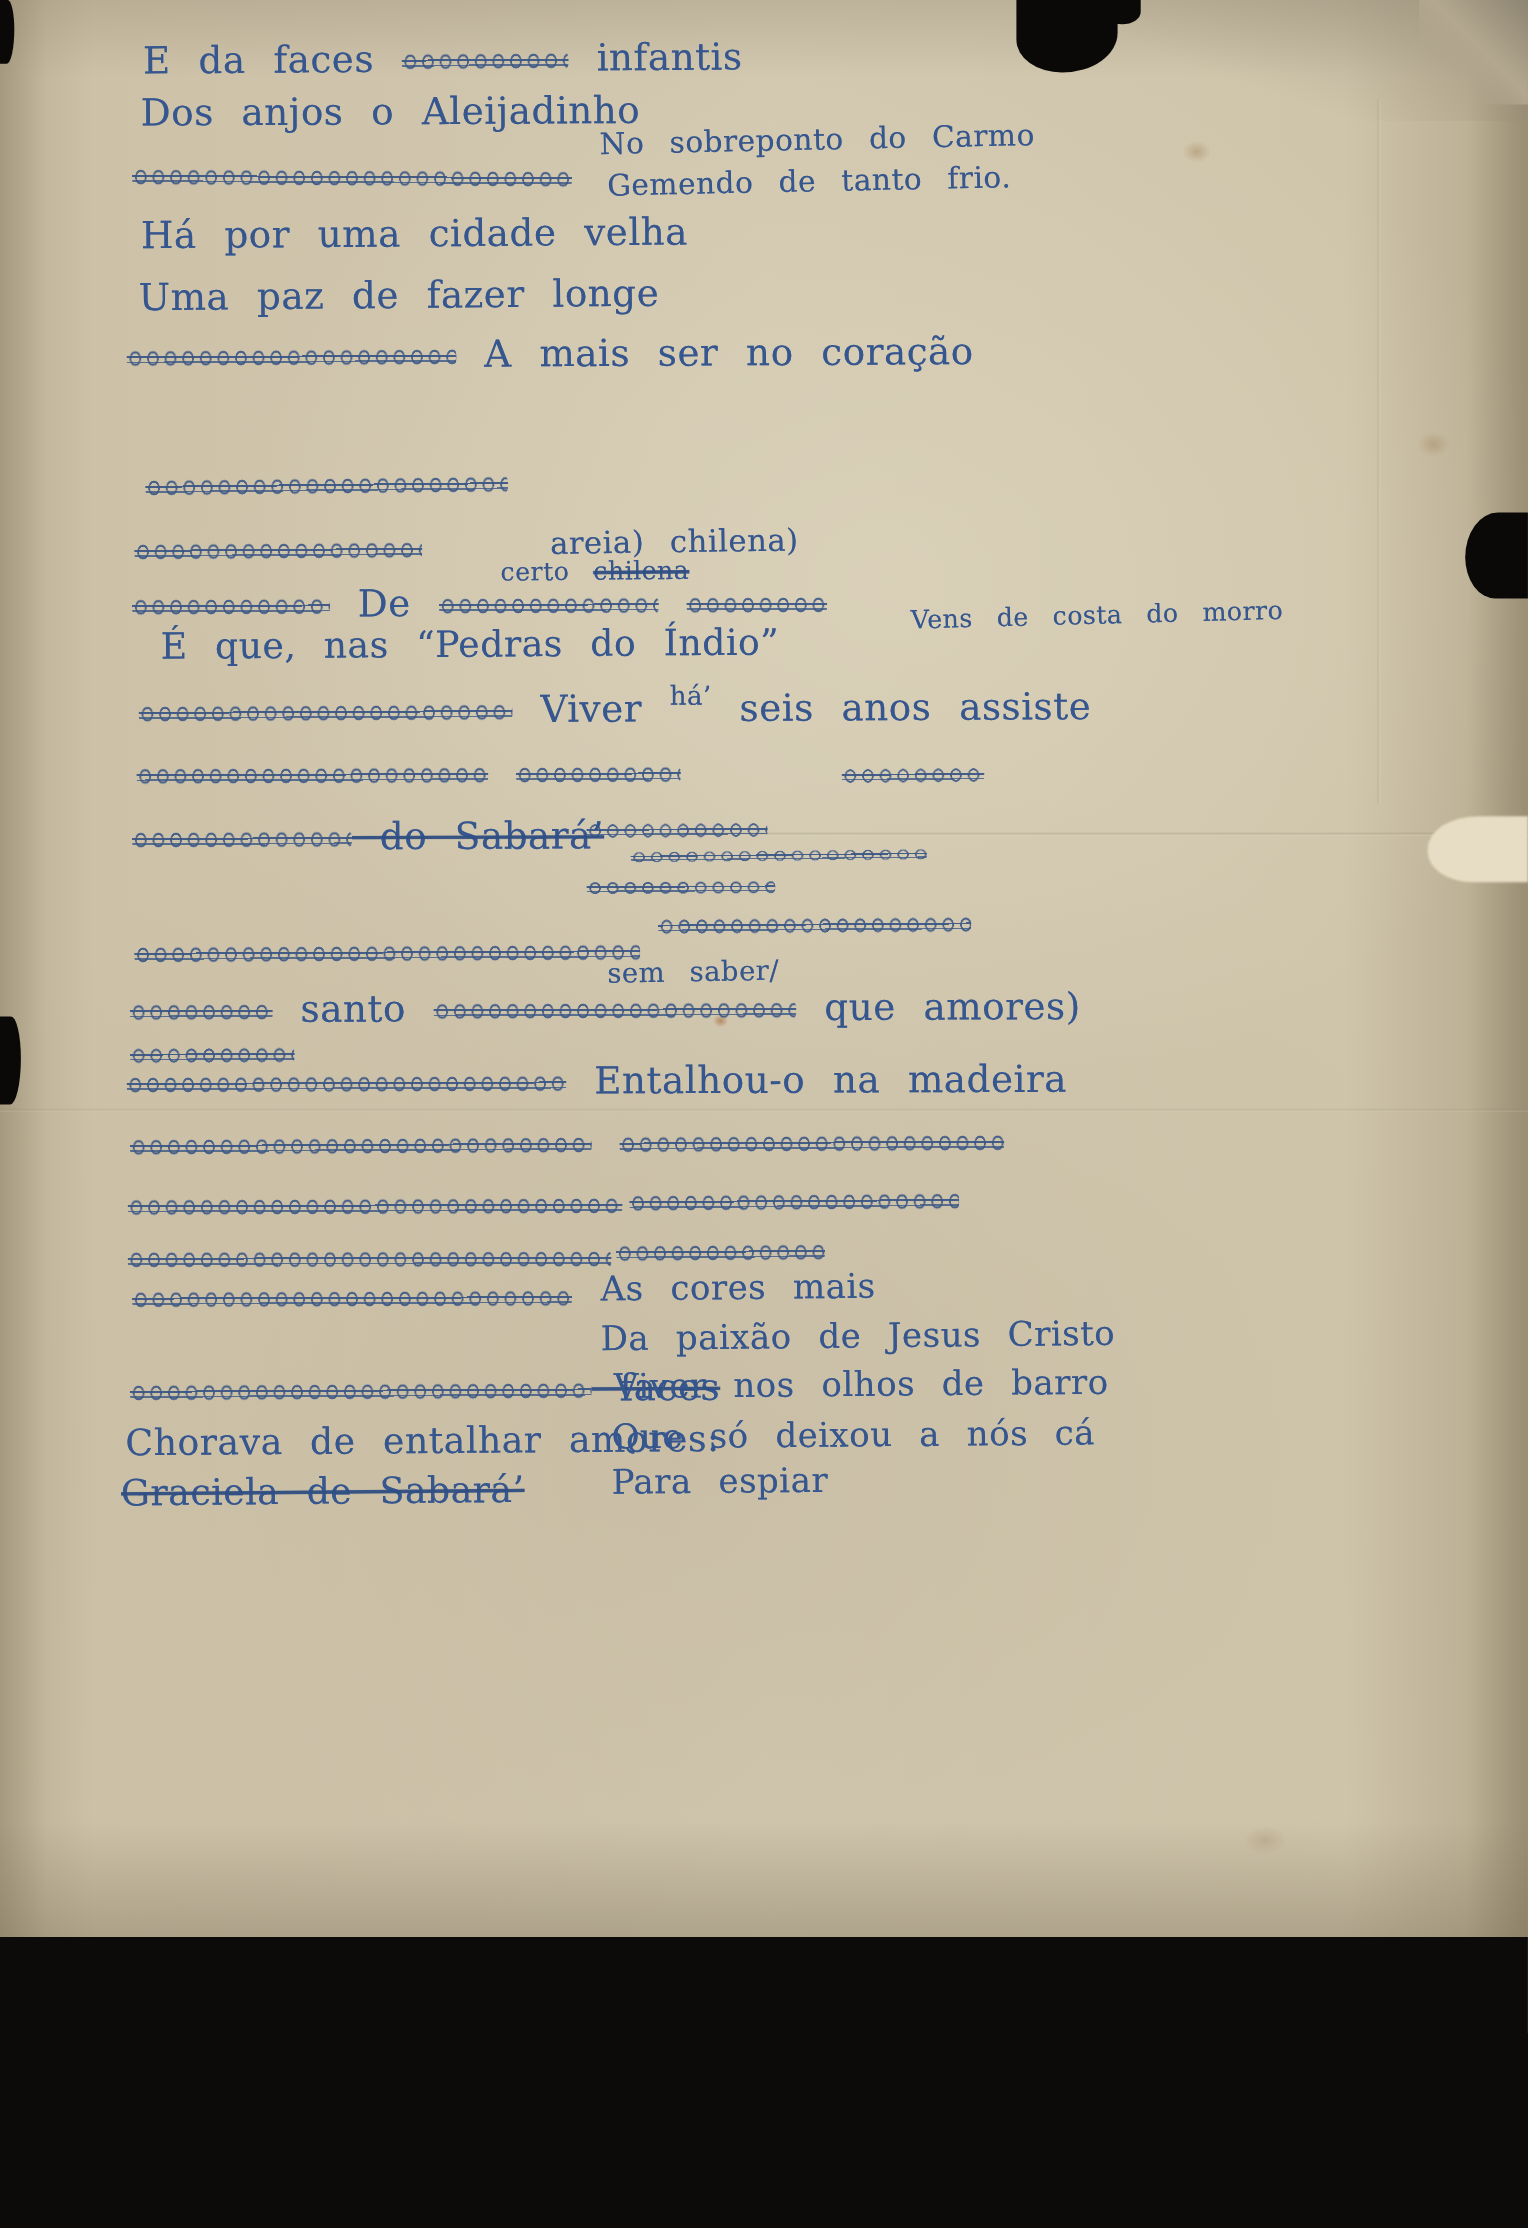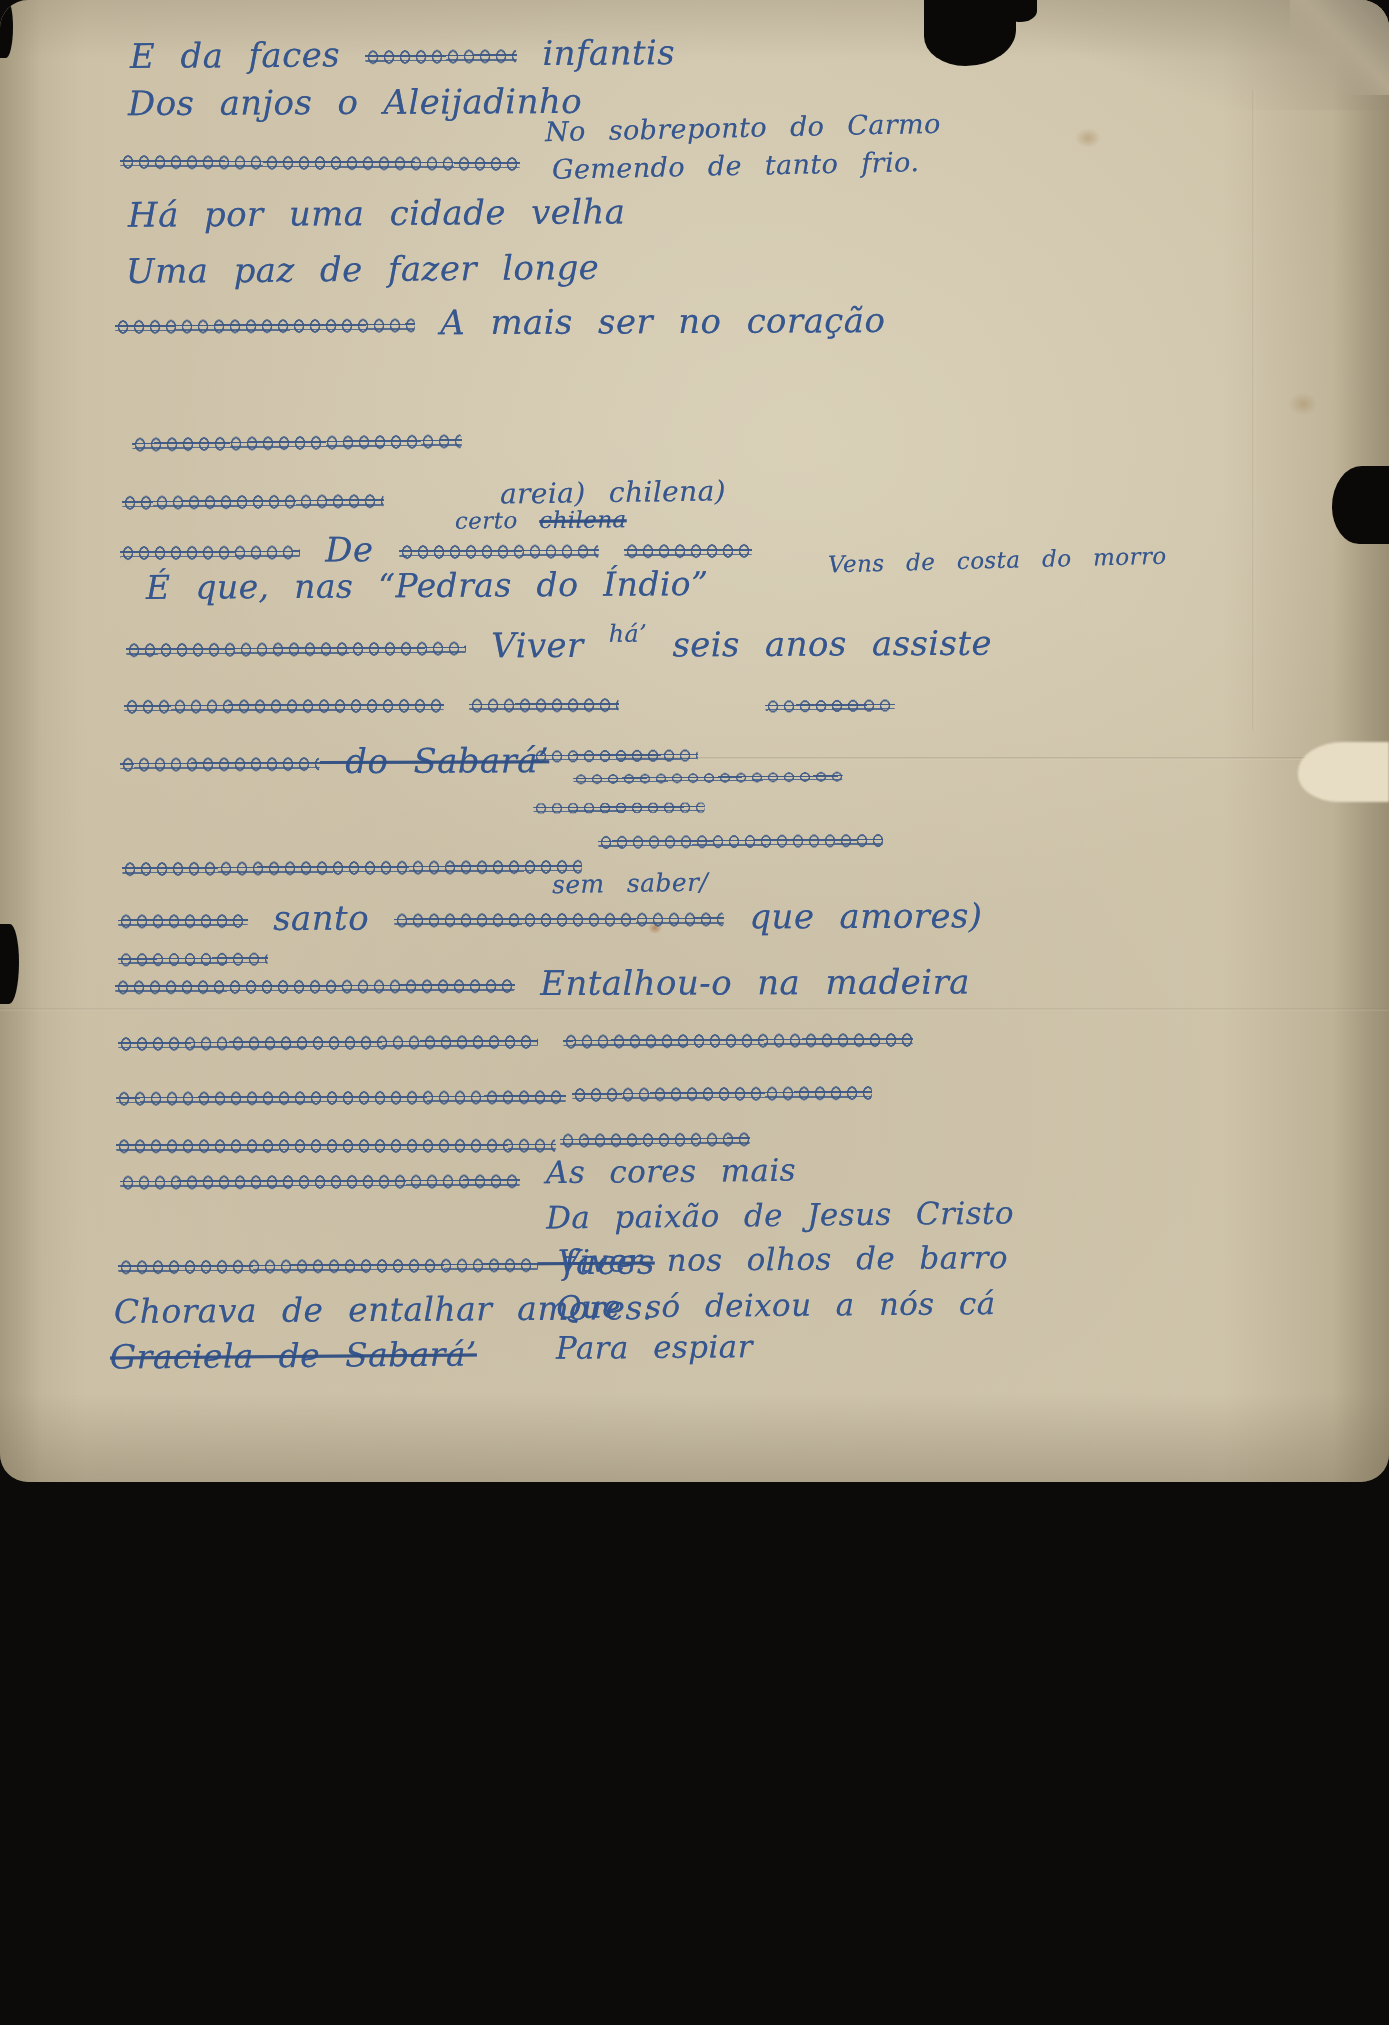--- a/index.html
+++ b/index.html
@@ -1,27 +1,25 @@
 <!DOCTYPE html>
 <html><head>
 <meta charset="utf-8">
 <style>
   html,body{margin:0;padding:0;background:#0c0b09;}
   #scan-page{
     position:relative;
-    width:1389px;height:1482px;
+    width:1389px;height:1761px;
     overflow:hidden;
     font-family:"DejaVu Serif", serif;
-    font-style:italic;
     background:
       radial-gradient(ellipse 900px 700px at 58% 30%, rgba(224,215,192,.55), rgba(224,215,192,0) 70%),
       radial-gradient(ellipse 1000px 900px at 45% 75%, rgba(186,174,147,.35), rgba(186,174,147,0) 75%),
       linear-gradient(90deg, #b9ad92 0%, #cdc2a8 6%, #d2c8b0 50%, #cfc5ab 88%, #b4a88c 100%),
       #cec3aa;
-    border-radius: 28px;
   }
   
   .vignette{position:absolute;inset:0;pointer-events:none;
     background:
       linear-gradient(180deg, rgba(140,128,104,.30) 0%, rgba(140,128,104,0) 4%),
       linear-gradient(0deg, rgba(120,108,84,.38) 0%, rgba(120,108,84,0) 6%),
       linear-gradient(90deg, rgba(120,108,84,.30) 0%, rgba(120,108,84,0) 3%),
       linear-gradient(270deg, rgba(110,98,76,.38) 0%, rgba(110,98,76,0) 4%);}
   
   .crease{position:absolute;pointer-events:none;}

